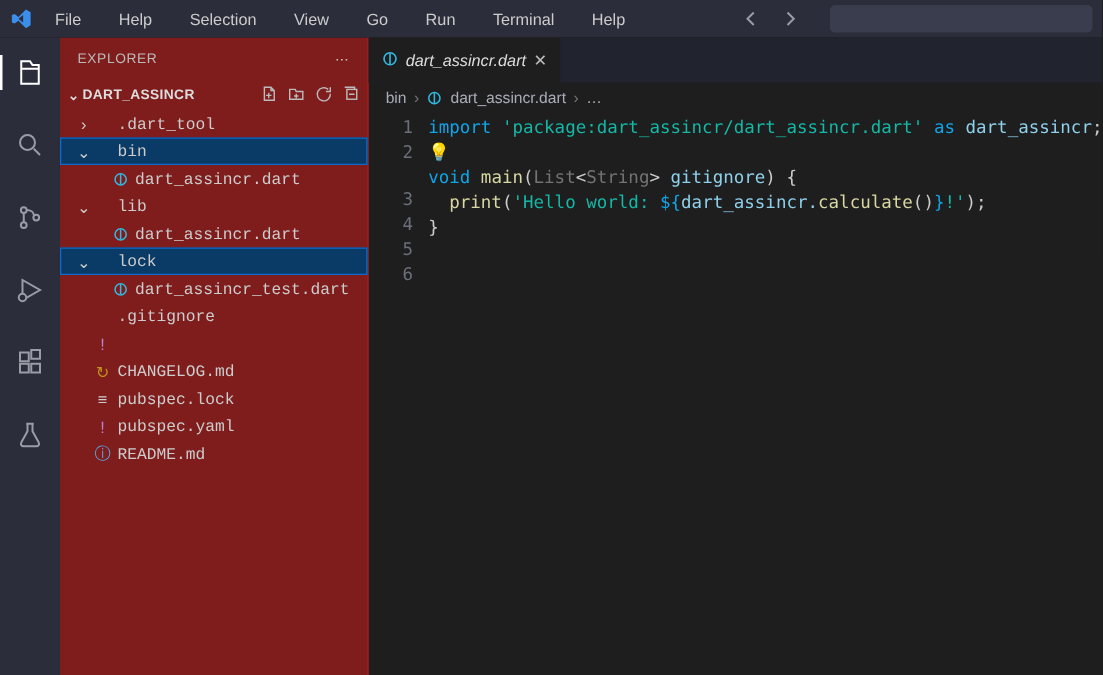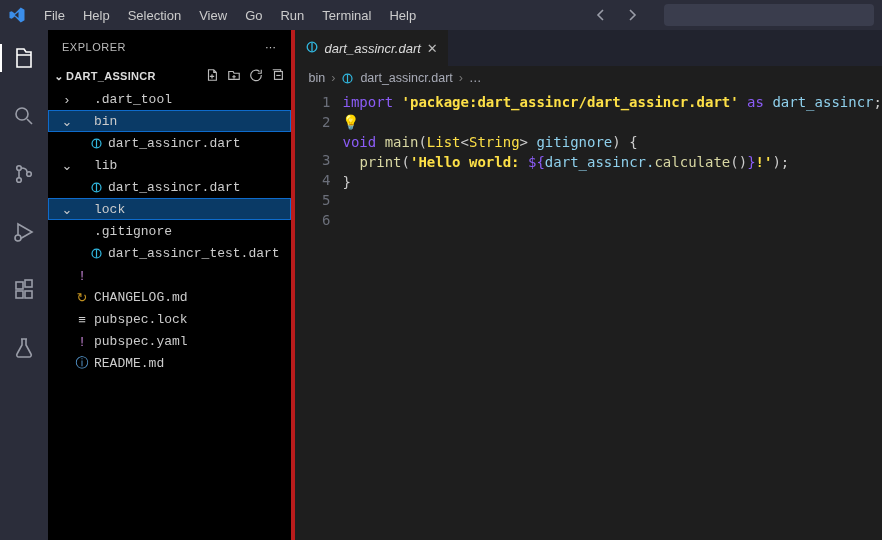--- a/index.html
+++ b/index.html
@@ -17,21 +17,21 @@
   
   .titlebar {
     display: flex;
     align-items: center;
     height: 30px;
     background: #2b2d3a;
     padding: 0 8px;
     gap: 4px;
   }
   .logo { width: 18px; height: 18px; margin-right: 6px; }
-  .menu { display: flex; gap: 2px; }
+  .menu { display: flex; gap: 14px; }
   .menu-item {
     padding: 4px 8px;
     color: #ccc;
     cursor: default;
     border-radius: 3px;
   }
   .nav-arrows {
     margin-left: auto;
     display: flex;
     gap: 14px;
@@ -66,24 +66,24 @@
   }
   .activity-item.active { color: #fff; }
   .activity-item.active::before {
     content:"";
     position:absolute; left:0; top:6px; bottom:6px; width:2px;
     background:#fff;
   }
   
   .sidebar {
     width: 252px;
-    background: #000000;
+    background: #7f1d1d;
     display: flex;
     flex-direction: column;
-    border-right: 4px solid #b91c1c;
+    border-right: 1px solid #b91c1c;
   }
   .sidebar-header {
     display:flex; align-items:center;
     height: 34px;
     padding: 0 14px;
     font-size: 11px;
     letter-spacing: 0.5px;
     color: #bbb;
   }
   .sidebar-header .title { text-transform: uppercase; }
@@ -166,23 +166,23 @@
     width: 48px;
     text-align: right;
     color:#6b6f7a;
     padding-right: 12px;
     user-select:none;
   }
   .gutter div { height:20px; }
   .code-lines { flex:1; }
   .code-lines .line { height:20px; white-space:pre; }
   .codelens { color:#8a8d98; font-size:12px; height:18px; padding-left:0; }
-  .tok-kw   { color:#8b5cf6; }
-  .tok-str  { color:#fde047;font-weight:bold; }
-  .tok-type { color:#fde047; }
+  .tok-kw   { color:#0ea5e9; }
+  .tok-str  { color:#14b8a6; }
+  .tok-type { color:#737373; }
   .tok-fn   { color:#d8d7a3; }
   .tok-var  { color:#8fd0ec; }
   .tok-punc { color:#cccccc; }
   .bulb { color:#f2c744; }
 </style>
 </head>
 <body>
 
 <div class="titlebar">
   <span class="logo">
@@ -324,35 +324,35 @@
           </span>
           <span class="label">dart_assincr.dart</span>
         </div>
         <div class="tree-row selected">
           <span class="indent" style="width:12px"></span>
           <span class="tw">⌄</span>
           <span class="icon "></span>
           <span class="label">lock</span>
         </div>
         <div class="tree-row">
-          <span class="indent" style="width:12px"></span>
-          <span class="tw"></span>
-          <span class="icon git"></span>
-          <span class="label">.gitignore</span>
-        </div>
-        <div class="tree-row">
           <span class="indent" style="width:26px"></span>
           <span class="tw"></span>
           <span class="icon dart">
             <svg width="13" height="13" viewBox="0 0 16 16">
               <circle cx="8" cy="8" r="5.5" fill="none" stroke="#31b8e0" stroke-width="1.5"></circle>
               <path stroke="#31b8e0" stroke-width="1.5" d="M8 3v10"></path>
             </svg>
           </span>
           <span class="label">dart_assincr_test.dart</span>
+        </div>
+        <div class="tree-row">
+          <span class="indent" style="width:12px"></span>
+          <span class="tw"></span>
+          <span class="icon git"></span>
+          <span class="label">.gitignore</span>
         </div>
         <div class="tree-row">
           <span class="indent" style="width:12px"></span>
           <span class="tw"></span>
           <span class="icon purple">!</span>
         </div>
         <div class="tree-row">
           <span class="indent" style="width:12px"></span>
           <span class="tw"></span>
           <span class="icon yellow">↻</span>

